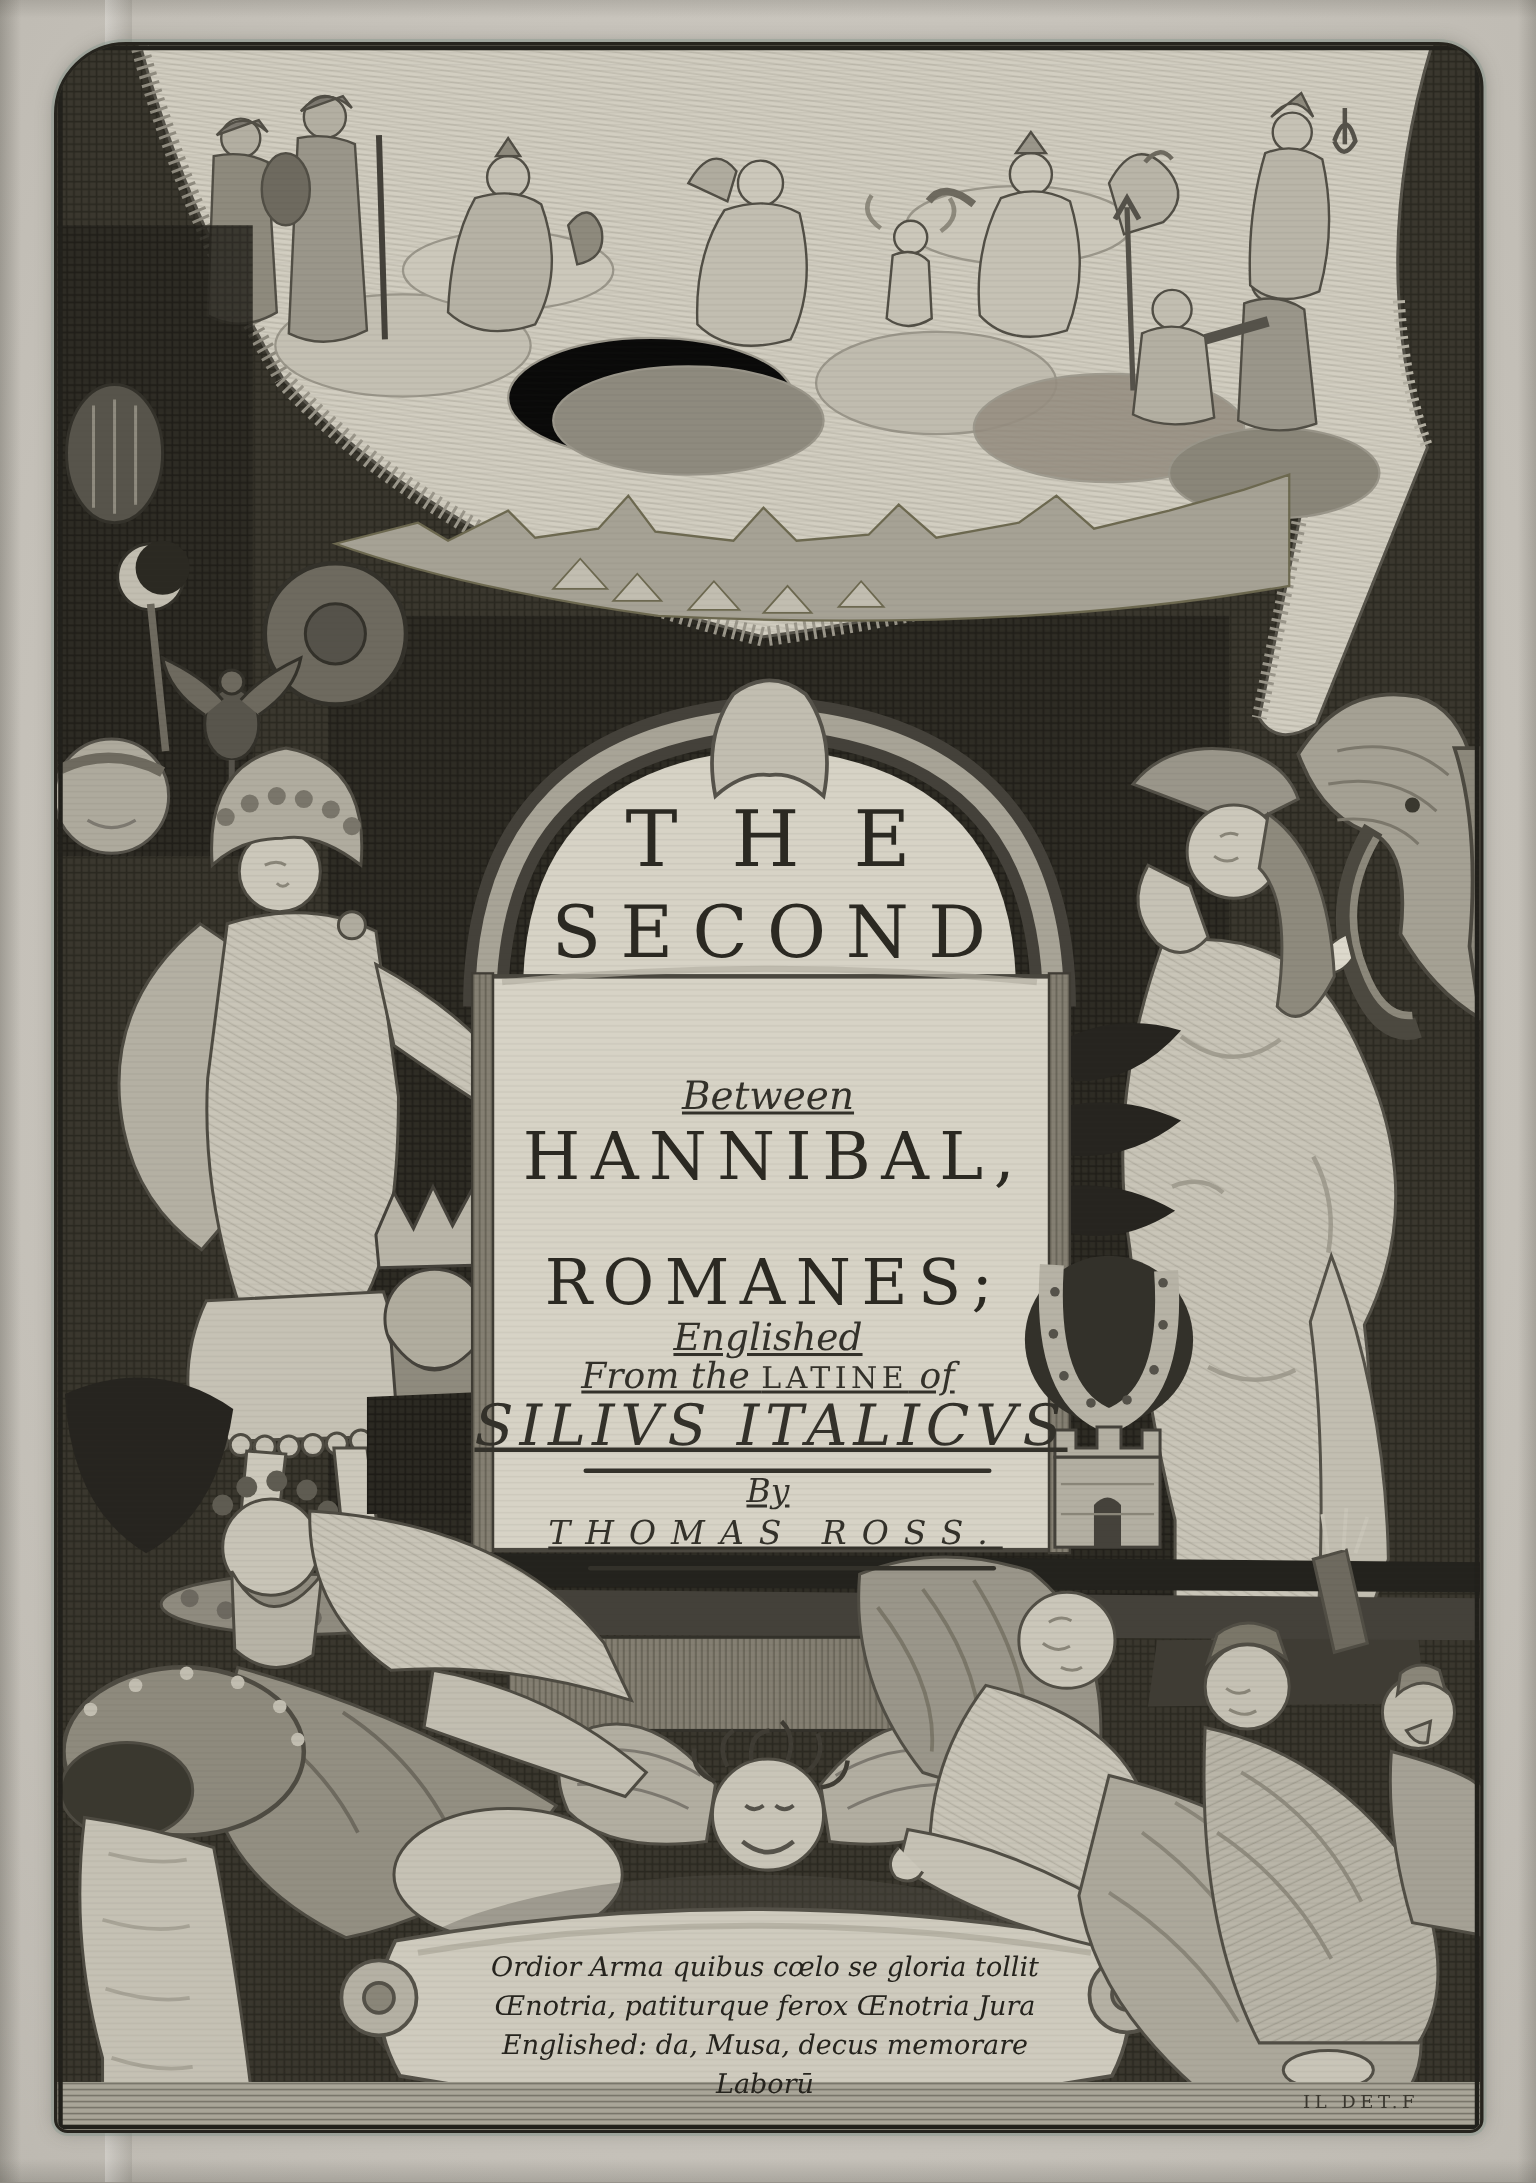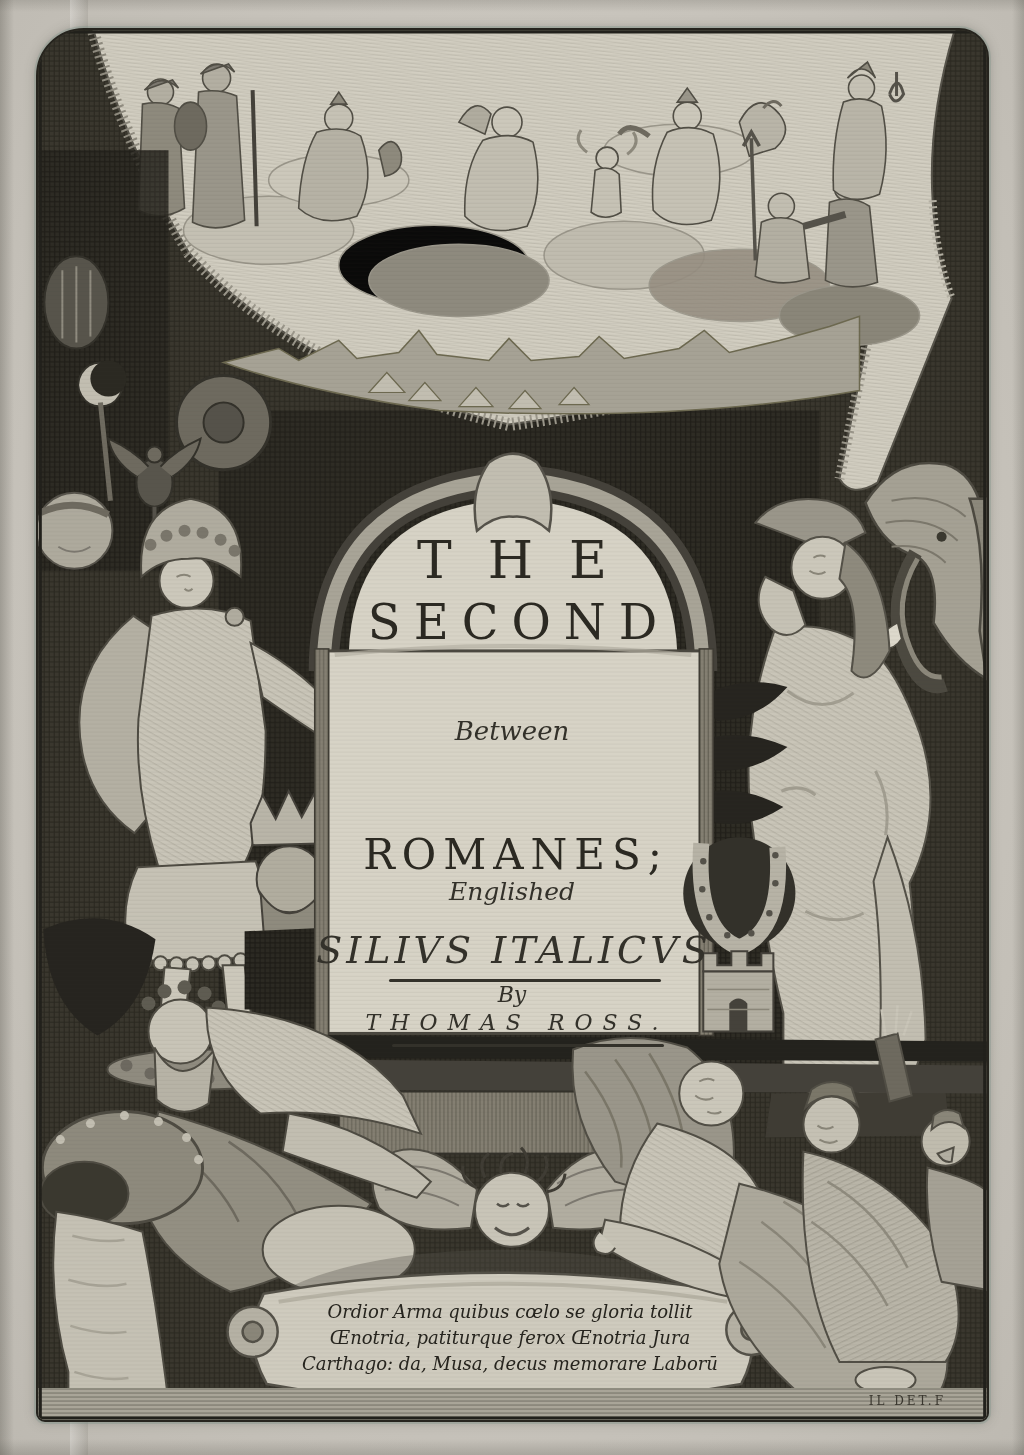--- a/index.html
+++ b/index.html
@@ -20,21 +20,21 @@
     position:absolute;left:36px;top:28px;width:949px;height:1390px;
     border:2px solid #26241e;border-radius:48px 30px 9px 9px;overflow:hidden;
     background:#3b382f;
     box-shadow:0 0 0 2px rgba(118,146,136,.30), 0 0 12px rgba(70,68,60,.35);
   }
   .plate svg{position:absolute;left:0;top:0;display:block;}
   
   .t{position:absolute;left:297px;width:430px;text-align:center;color:#2b2922;
      font-family:"DejaVu Serif",serif;white-space:nowrap;}
   .cap{font-weight:400;}
-  .scr{font-style:italic;color:#33312a;}
+  .scr{font-style:italic;color:#33312a;text-decoration:underline;}
   .l-the     {top:530px;font-size:52px;letter-spacing:36px;margin-left:18px;}
   .l-second  {top:594px;font-size:48px;letter-spacing:13px;margin-left:7px;}
   .l-punick  {top:658px;font-size:44px;letter-spacing:5px;margin-left:3px;}
   .l-between {top:716px;font-size:26px;}
   .l-hannibal{top:746px;font-size:44px;letter-spacing:7px;margin-left:4px;}
   .l-andthe  {top:798px;font-size:26px;}
   .l-romanes {top:830px;font-size:42px;letter-spacing:7px;margin-left:4px;}
   .l-english {top:877px;font-size:25px;}
   .l-fromthe {top:903px;font-size:24px;}
   .l-fromthe .latine{font-style:normal;font-size:20px;letter-spacing:3px;}
@@ -382,28 +382,30 @@
     <rect x="0" y="1356" width="947" height="32" fill="#a9a598"></rect>
     <rect x="0" y="1356" width="947" height="32" fill="url(#hlines)"></rect>
     <rect x="2" y="2" width="943" height="1384" fill="none" stroke="#21201b" stroke-width="3"></rect>
     <rect x="0" y="0" width="947" height="1388" fill="url(#hlines)" opacity=".14"></rect>
   </svg>
   </div>
 
   <div class="t cap l-the">THE</div>
   <div class="t cap l-second">SECOND</div>
   <div class="t scr l-between">Between</div>
+  <div class="t cap l-hannibal">HANNIBAL,</div>
   <div class="t cap l-romanes">ROMANES;</div>
   <div class="t scr l-english">Englished</div>
+  <div class="t scr l-fromthe"><span>From the </span><span class="latine">LATINE</span><span> of</span></div>
   <div class="t scr l-silius">SILIVS ITALICVS</div>
   <div class="rule rule1"></div>
   <div class="t scr l-by">By</div>
   <div class="t scr l-thomas">THOMAS ROSS.</div>
   <div class="rule rule2"></div>
 
   <div class="verse">
     <div>Ordior Arma quibus cœlo se gloria tollit</div>
     <div>Œnotria, patiturque ferox Œnotria Jura</div>
-    <div>Carthago: da, Musa, decus memorare Laborū</div>
+    <div>Englished: da, Musa, decus memorare Laborū</div>
   </div>
 
   <div class="sig">IL DET.F</div>
 </div>
 
 </body></html>

